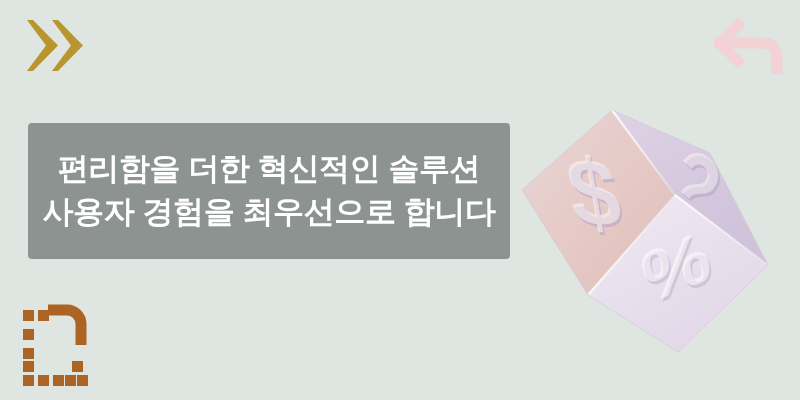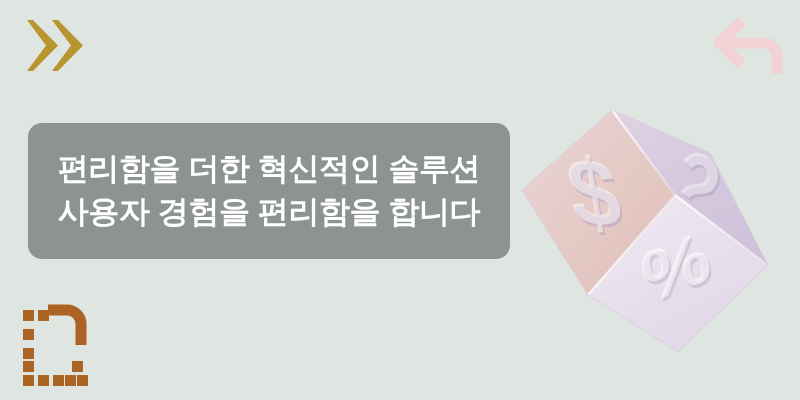--- a/index.html
+++ b/index.html
@@ -53,21 +53,21 @@
   .radius-icon svg { display: block; }
 
   
   .headline-box {
     position: absolute;
     left: 28px;
     top: 123px;
     width: 482px;
     height: 136px;
     background: #8d9391;
-    border-radius: 14px;
+    border-radius: 4px;
     display: flex;
     flex-direction: column;
     align-items: center;
     justify-content: center;
     box-sizing: border-box;
     padding: 0 18px;
   }
   .headline-line {
     color: #ffffff;
     font-size: 31px;
@@ -104,21 +104,21 @@
     <svg width="70" height="58" viewBox="0 0 70 58" xmlns="http://www.w3.org/2000/svg">
       <g fill="none" stroke="#f2d2d4" stroke-width="11" stroke-linecap="square" stroke-linejoin="miter">
         <path d="M6 27 L50 27 A13 13 0 0 1 63 40 L63 55"></path>
         <path d="M24 9 L6 27 L24 45"></path>
       </g>
     </svg>
   </div>
 
   <div class="headline-box">
     <div class="headline-line">편리함을 더한 혁신적인 솔루션</div>
-    <div class="headline-line">사용자 경험을 편리함을 합니다</div>
+    <div class="headline-line">사용자 경험을 최우선으로 합니다</div>
   </div>
 
   <div class="radius-icon">
     <svg width="68" height="84" viewBox="0 0 68 84" xmlns="http://www.w3.org/2000/svg">
 
       <path d="M28 7 L47 7 A14 14 0 0 1 61 21 L61 42" fill="none" stroke="#ab6424" stroke-width="11" stroke-linecap="butt"></path>
 
       <g fill="#ab6424">
         <rect x="3" y="7" width="11" height="11"></rect>
         <rect x="18" y="7" width="11" height="11"></rect>

